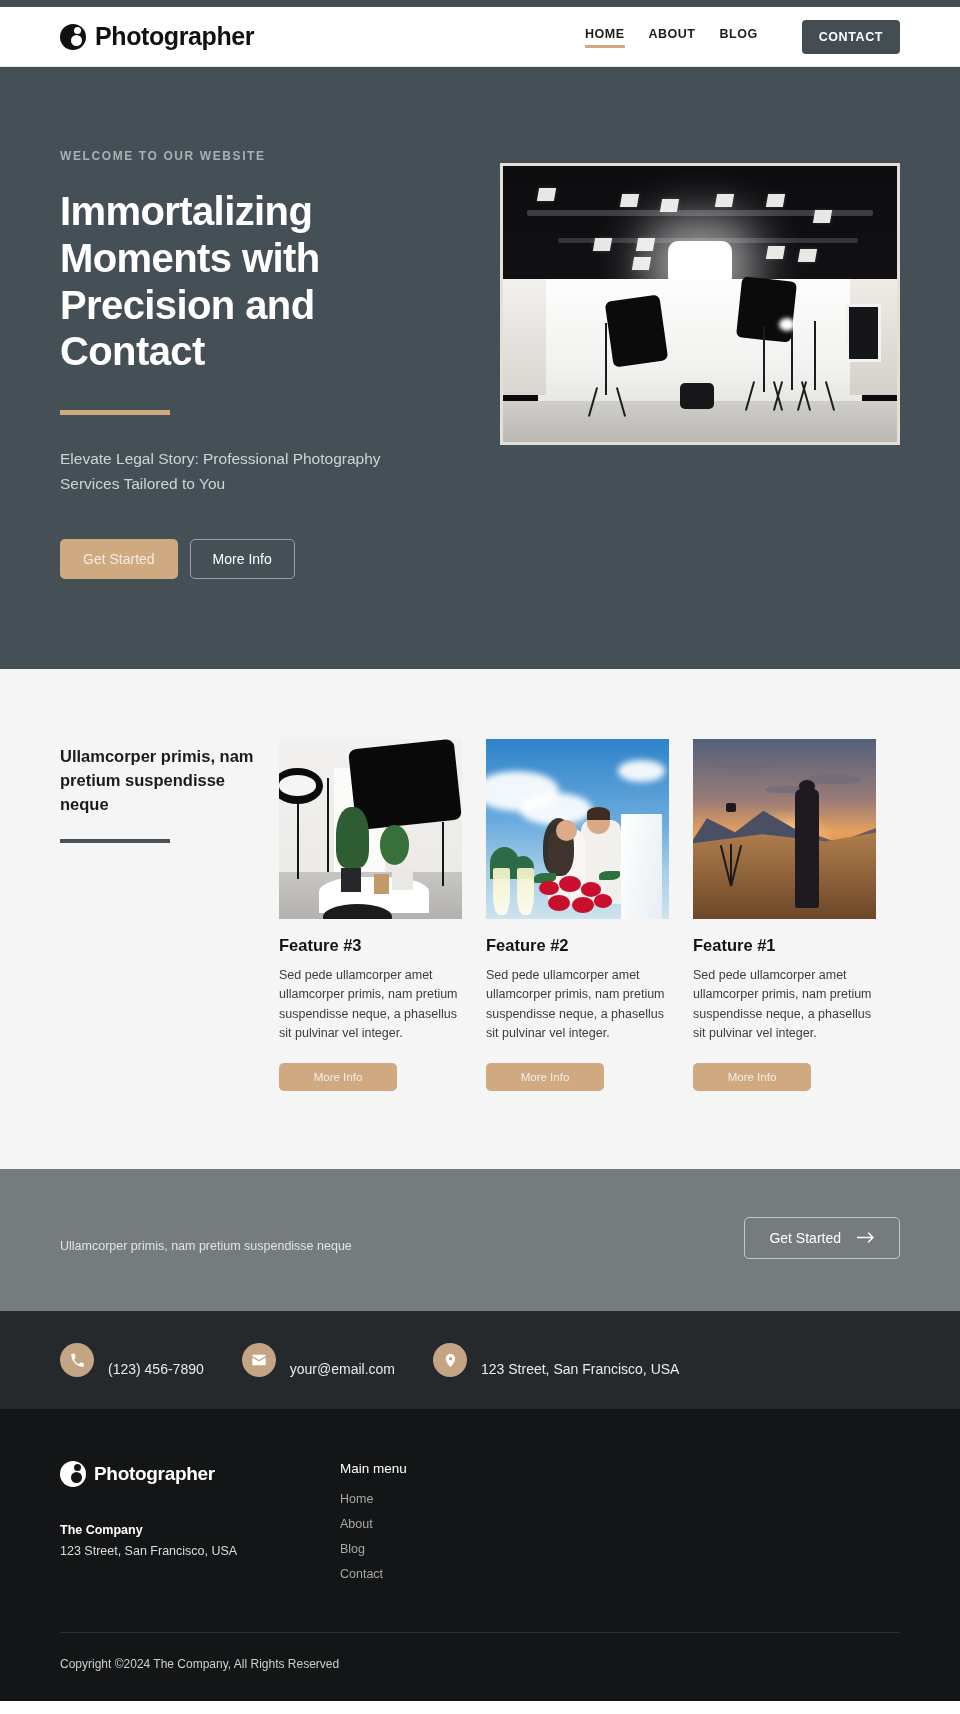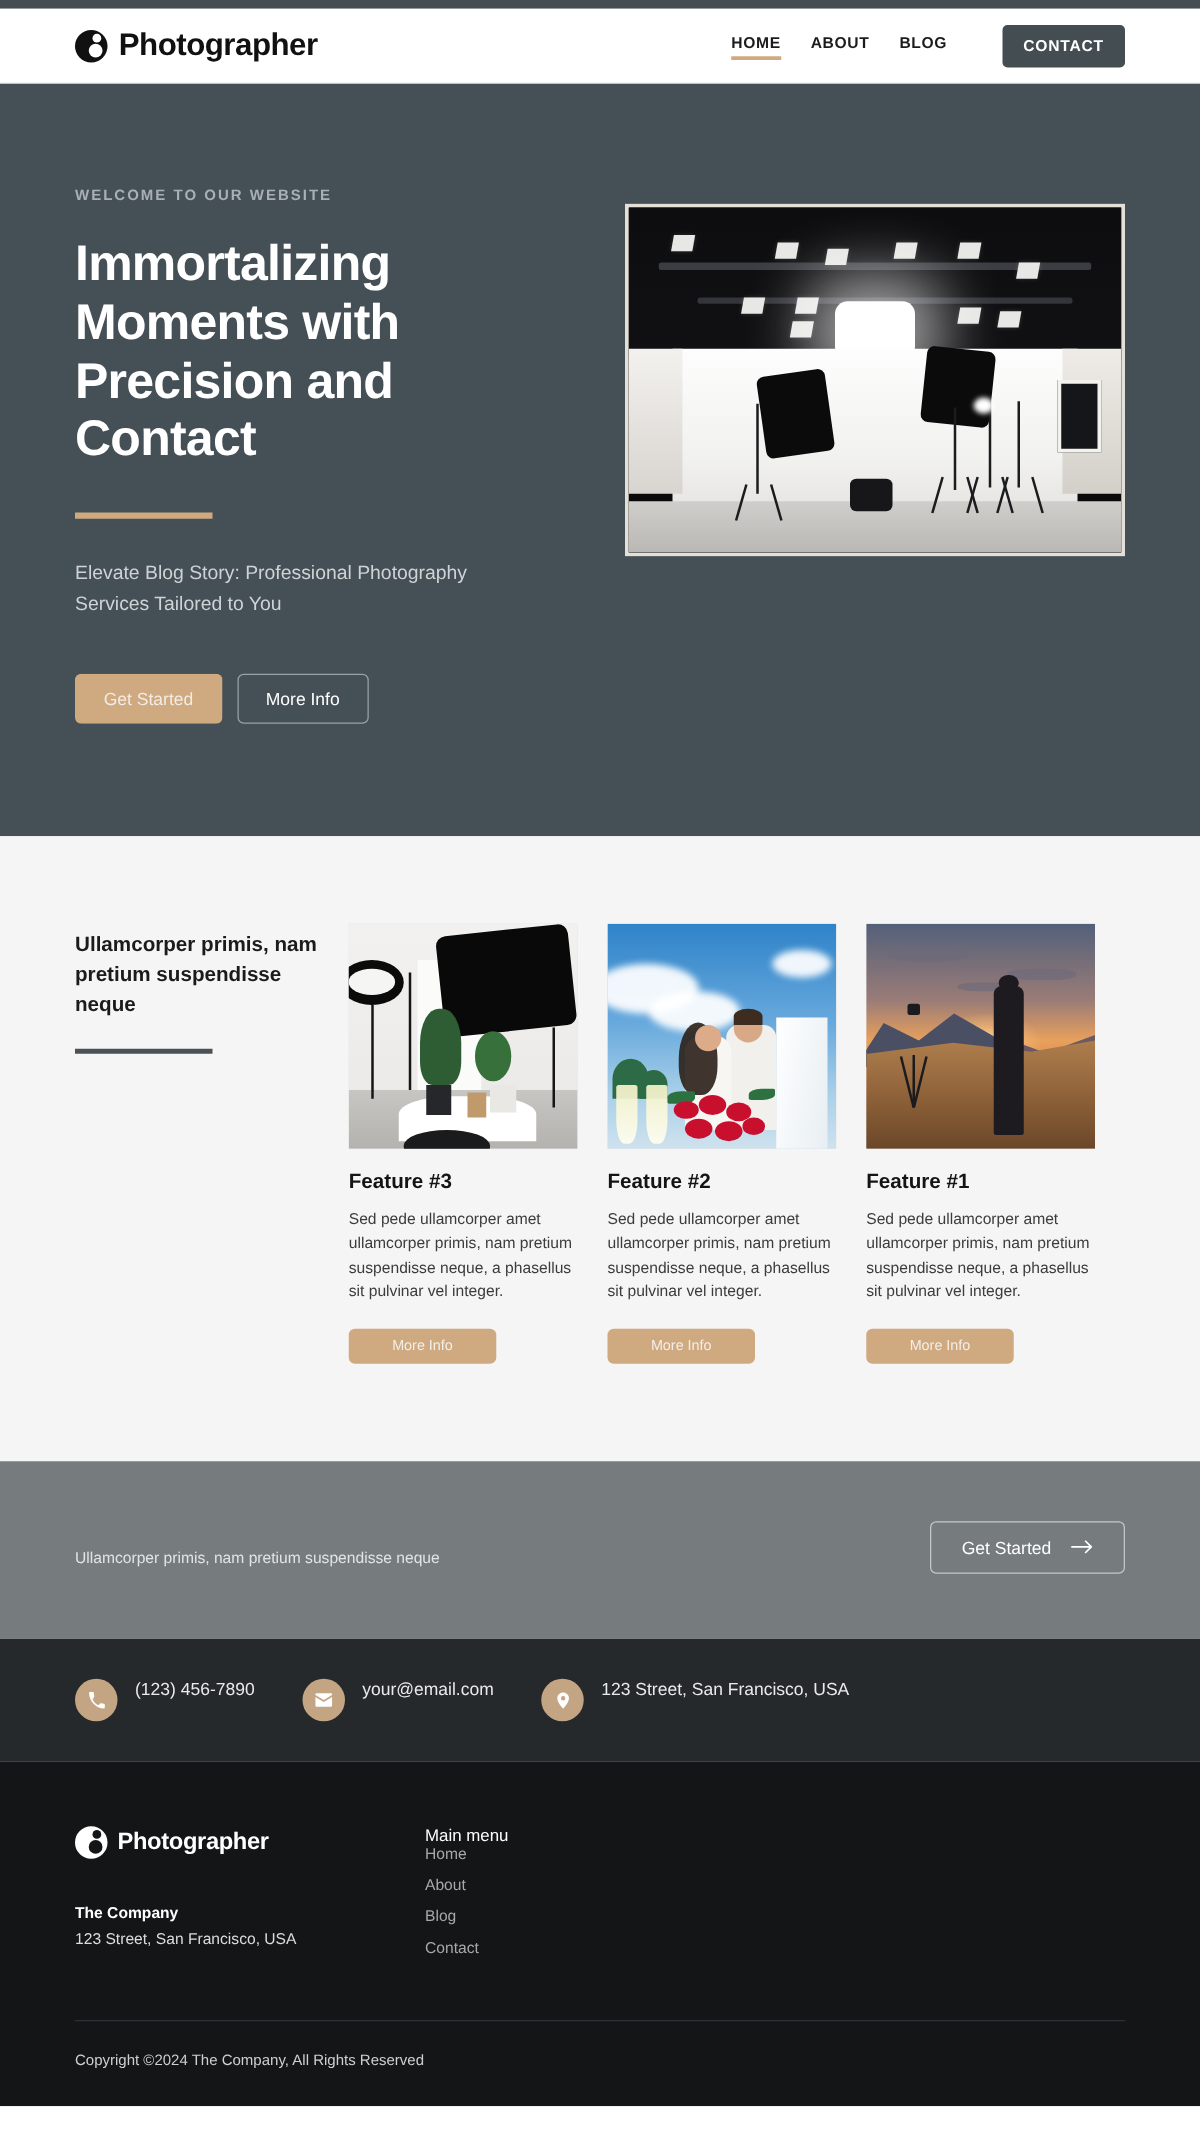--- a/index.html
+++ b/index.html
@@ -267,42 +267,42 @@
     font-family: inherit; font-size: 14px; padding: 12px 24px;
     cursor: pointer; display: inline-flex; align-items: center; gap: 16px;
   }
 
   
   .contact-strip {
     background: #26292b;
     padding: 32px 60px;
     display: flex; align-items: center; gap: 38px;
   }
-  .contact-item { display: flex; align-items: flex-start; gap: 14px; }
+  .contact-item { display: flex; align-items: flex-end; gap: 14px; }
   .ci-icon {
     width: 34px; height: 34px; border-radius: 50%;
     background: #c3a483; color: #fff;
     display: flex; align-items: center; justify-content: center;
     font-size: 15px; flex: none;
   }
   .ci-text { color: #e9eaea; font-size: 14px; }
 
   
   .footer { background: #131516; padding: 52px 60px 0 60px; }
   .footer-top { display: flex; align-items: flex-start; }
   .f-brand-col { width: 280px; }
   .f-brand { display: flex; align-items: center; gap: 8px; }
   .f-brand .brand-mark .disc { background: #fff; }
   .f-brand .brand-mark .dot-lg,
   .f-brand .brand-mark .dot-sm { background: #131516; }
   .f-brand-name { color: #fff; font-size: 19px; font-weight: bold; letter-spacing: -0.3px; }
   .f-company { color: #fff; font-size: 12.5px; font-weight: bold; margin-top: 36px; }
   .f-address { color: #dcdcdc; font-size: 12.5px; margin-top: 7px; }
   .f-col { width: 140px; }
-  .f-col-title { color: #fff; font-size: 13.5px; }
+  .f-col-title { color: #fff; font-size: 13.5px; margin-bottom: 16px; }
   .f-link { color: #a8a8a8; font-size: 12.5px; margin-bottom: 11px; display: block; text-decoration: none; cursor: pointer; }
   .footer-divider { height: 1px; background: #2e3133; margin: 40px 0 0 0; }
   .copyright { color: #cfcfcf; font-size: 12px; padding: 24px 0 30px 0; }
 </style>
 </head>
 <body>
 
 <div class="top-strip"></div>
 
 <header class="site-header">
@@ -321,21 +321,21 @@
     <a class="nav-link" href="#">BLOG</a>
     <button class="contact-btn">CONTACT</button>
   </nav>
 </header>
 
 <section class="hero">
   <div class="hero-left">
     <div class="eyebrow">WELCOME TO OUR WEBSITE</div>
     <h1 class="hero-title">Immortalizing Moments with Precision and Contact</h1>
     <div class="hero-rule"></div>
-    <p class="hero-sub">Elevate Blog Story: Professional Photography Services Tailored to You</p>
+    <p class="hero-sub">Elevate Legal Story: Professional Photography Services Tailored to You</p>
     <div class="hero-actions">
       <button class="btn btn-primary">Get Started</button>
       <button class="btn btn-outline">More Info</button>
     </div>
   </div>
 
   <div class="hero-right">
     <div class="hero-photo">
       <div class="studio">
         <div class="ceiling"></div>

